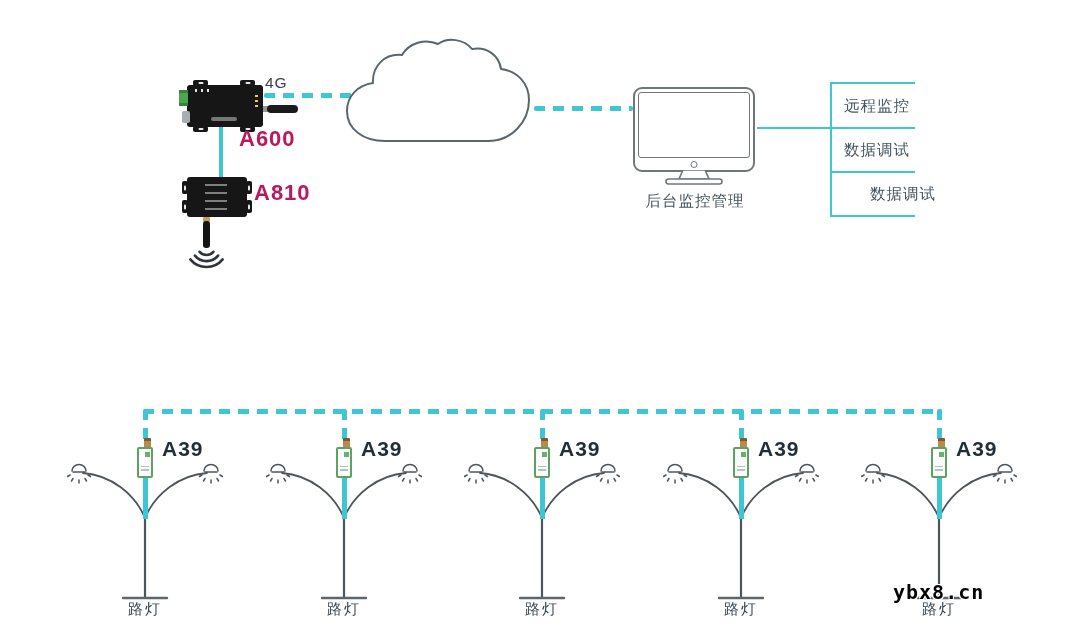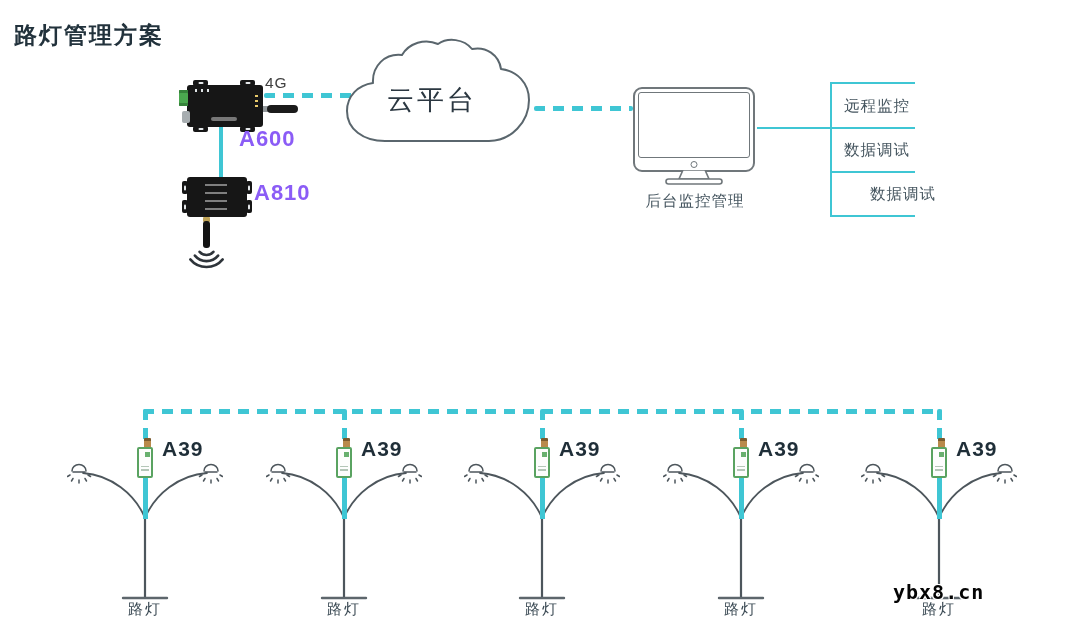--- a/index.html
+++ b/index.html
@@ -39,21 +39,21 @@
   .ledcol{position:absolute;right:5px;top:10px;width:3px;height:14px;
           background:repeating-linear-gradient(180deg,#e7c96a 0 2px,transparent 2px 5px);}
   .brandbar{position:absolute;left:24px;bottom:6px;width:26px;height:4px;background:#777;border-radius:2px;}
   .antenna{position:absolute;left:80px;top:20px;width:31px;height:8px;background:#1b1b1b;border-radius:4px;}
   .ant-nub{position:absolute;left:76px;top:21px;width:5px;height:6px;background:#93989b;}
   .a810print{position:absolute;left:18px;top:7px;width:22px;height:26px;
              background:repeating-linear-gradient(0deg,rgba(255,255,255,.45) 0 2px,transparent 2px 8px);}
   .rod{position:absolute;background:#141414;border-radius:3px;}
   .nub{position:absolute;background:#bfa357;border-radius:1px;}
 
-  .dev-label{position:absolute;font-size:22px;font-weight:600;color:#8b5cf6;letter-spacing:1px;text-align:center;}
+  .dev-label{position:absolute;font-size:22px;font-weight:600;color:#be185d;letter-spacing:1px;text-align:center;}
   .small-label{position:absolute;font-size:15.5px;color:var(--label);letter-spacing:1px;}
 
   .cloud-label{position:absolute;left:357px;top:82px;width:150px;text-align:center;
                font-size:27px;color:#2b3741;letter-spacing:3px;}
 
   
   .monitor{position:absolute;left:633px;top:87px;width:122px;height:85px;background:#fff;
            border:2px solid var(--line);border-radius:9px;box-sizing:border-box;}
   .mon-screen{position:absolute;left:3px;right:3px;top:3px;bottom:12px;
               border:1.5px solid var(--line);border-radius:3px;}
@@ -100,21 +100,20 @@
         <path d="M138,18.5 L136.5,21"></path>
         <path d="M144,20 L144,23"></path>
       <path d="M150,18.5 L151.5,21"></path>
         <path d="M153,15 L155.5,16.5"></path>
     </g>
   </symbol>
 </svg>
 
 <div class="stage">
 
-  <div class="title">路灯管理方案</div>
 
   <div class="dash-h" style="left:264px;top:93px;width:90px;"></div>
   <div class="small-label" style="left:265px;top:74px;color:#404040;">4G</div>
 
   <div class="devbox" style="left:187px;top:85px;width:76px;height:42px;">
     <div class="ear" style="left:6px;top:-5px;"></div>
     <div class="ear" style="right:8px;top:-5px;"></div>
     <div class="ear" style="left:6px;bottom:-5px;"></div>
     <div class="ear" style="right:8px;bottom:-5px;"></div>
     <div class="terminal"></div>
@@ -146,21 +145,20 @@
     </g>
   </svg>
   <div class="dev-label" style="left:254px;top:180px;">A810</div>
 
   <div class="dash-h" style="left:534px;top:106px;width:99px;"></div>
   <svg class="abs" style="left:327px;top:37px;" width="216" height="112" viewBox="0 0 216 112">
     <path d="M162,104 L58,104 C36,104 20,92 20,74 C20,59 31,48 46,46 C45,29 58,16 75,18
              C82,6 98,1 111,7 C121,0 137,2 145,12 C159,9 172,18 174,32 C190,34 202,46 202,63
              C202,85 184,104 162,104 Z" fill="#ffffff" stroke="#5a666d" stroke-width="2" stroke-linejoin="round"></path>
   </svg>
-  <div class="cloud-label">云平台</div>
 
   <div class="monitor">
     <div class="mon-screen"></div>
     <div class="mon-cam"></div>
   </div>
   <svg class="abs" style="left:659px;top:170px;" width="70" height="16" viewBox="0 0 70 16">
     <path d="M24,0 L46,0 L50,9 L20,9 Z" fill="#fff" stroke="#70777b" stroke-width="1.6"></path>
     <rect x="7" y="9" width="56" height="5" rx="2.5" fill="#fff" stroke="#70777b" stroke-width="1.6"></rect>
   </svg>
   <div class="small-label" style="left:624px;top:191px;width:142px;text-align:center;">后台监控管理</div>

